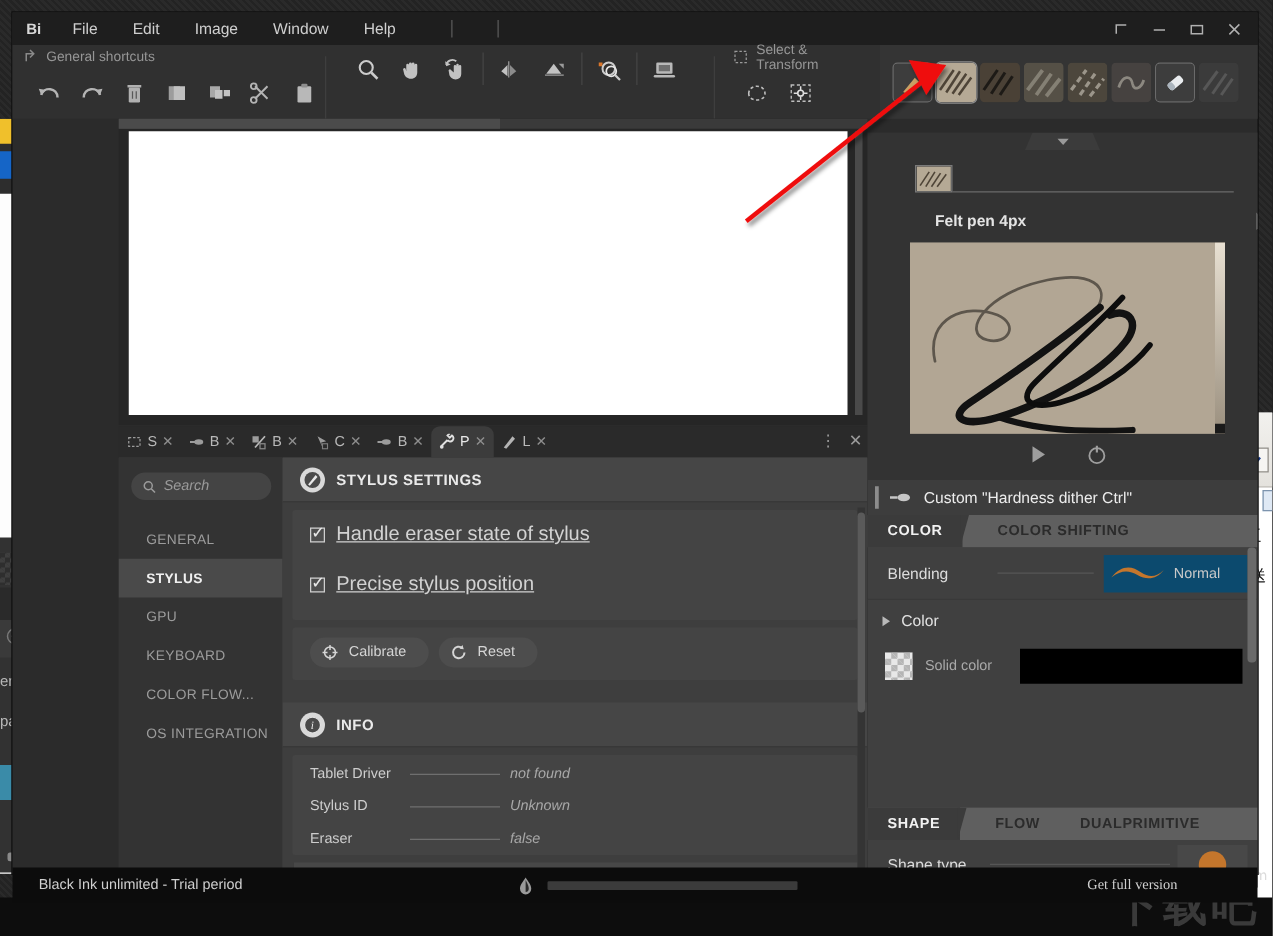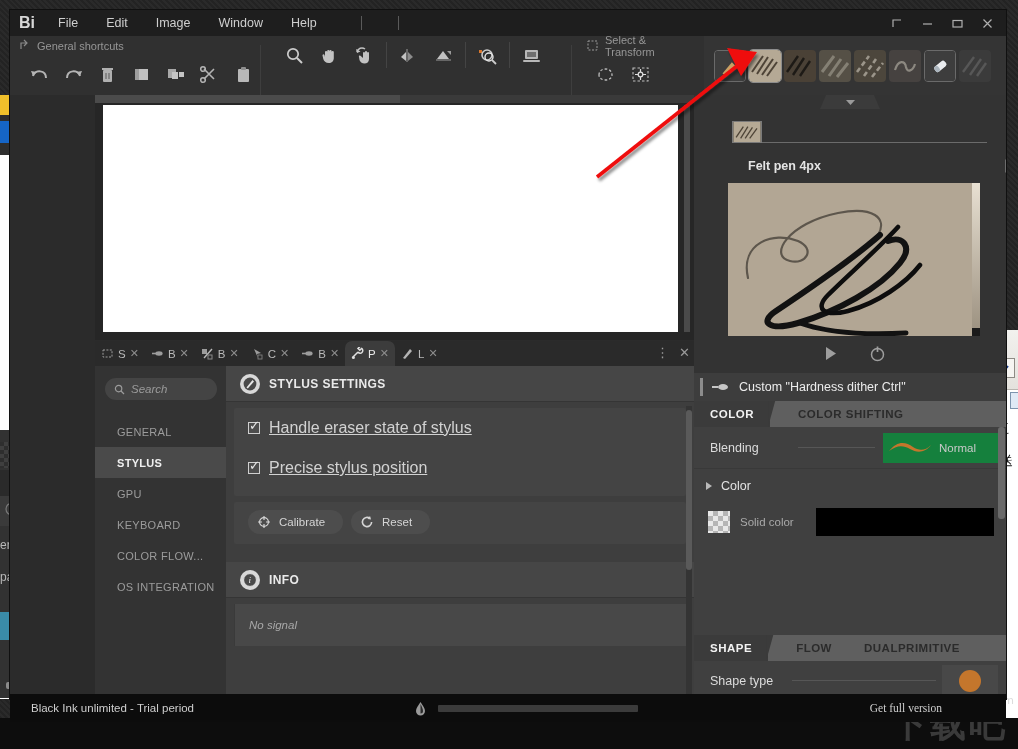--- a/index.html
+++ b/index.html
@@ -127,21 +127,21 @@
     position: absolute; left: 10px; top: 10px; width: 996px; height: 689px;
     background: #2b2b2b;
     box-shadow: 0 0 0 1px #101010;
   }
   
   .menubar {
     position: relative; height: 26px; background: #1e1e1e;
     display: flex; align-items: center;
   }
   .logo {
-    width: 34px; height: 26px; color: #d8d8d8; font-size: 16px; font-weight: bold;
+    width: 34px; height: 26px; color: #d8d8d8; font-size: 12px; font-weight: bold;
     display: flex; align-items: center; justify-content: center;
   }
   .menu-item {
     padding: 0 14px; height: 26px; line-height: 26px;
     color: #cfcfcf; font-size: 12.5px; cursor: default;
   }
   .mb-sep { width:1px; height:14px; background:#5a5a5a; margin:0 16px 0 30px; }
   .win-title { color:#b5b5b5; font-size:12px; }
   .mb-sep2 { width:1px; height:14px; background:#5a5a5a; margin-left:20px; }
   .win-ctrls { position:absolute; right:4px; top:0; height:26px; display:flex; align-items:center; }
@@ -219,21 +219,21 @@
   .inforow .k { color:#cdcdcd; font-size:11.5px; width:72px; }
   .inforow .dash { flex:1; height:1px; background:#6f6f6f; margin:0 8px; max-width:72px; }
   .inforow .v { color:#a8a8a8; font-size:11.5px; font-style:italic; }
   .presrow { height:42px; display:flex; align-items:center; }
   .presrow .box { flex:1; align-self:stretch; background:#484848; display:flex; align-items:center;
                   padding-left:14px; color:#a8a8a8; font-size:11.5px; font-style:italic; border-left:1px solid #3a3a3a;}
   .set-scroll { position:absolute; right:2px; top:44px; width:6px; height:160px; background:#5a5a5a; border-radius:3px;}
   .set-scroll-track { position:absolute; right:2px; top:40px; width:6px; height:290px; background:#343434; }
 
   
-  .rpanel { position:absolute; left:684px; top:85px; width:312px; height:604px; background:#333333; overflow:hidden; }
+  .rpanel { position:absolute; left:684px; top:96px; width:312px; height:604px; background:#333333; overflow:hidden; }
   .rp-collapse { position:absolute; left:126px; top:0; width:60px; height:14px; background:#3b3b3b;
                  clip-path: polygon(10% 0, 90% 0, 100% 100%, 0 100%); display:flex; align-items:center; justify-content:center;}
   .rp-collapse svg { width:11px; height:8px; }
   .rp-thumbrow { position:absolute; left:38px; top:26px; width:260px; height:24px; }
   .rp-thumb { position:absolute; left:0; top:0; width:30px; height:22px; border:1px solid #7a7a7a; overflow:hidden; }
   .rp-thumb-underline { position:absolute; left:30px; top:21px; width:225px; height:1px; background:#6b6b6b; }
   .rp-name { position:absolute; left:54px; top:64px; color:#e4e4e4; font-size:12.5px; font-weight:bold; }
   .rp-preview { position:absolute; left:34px; top:88px; width:252px; height:153px; background:#b2a694; overflow:hidden;}
   .rp-prev-scroll { position:absolute; right:0; top:0; width:8px; height:153px;
                     background:linear-gradient(#e8e0d2,#9a8f7e);}
@@ -256,21 +256,21 @@
   .rtab.active.skew { position:relative; }
   .rtab.active.skew::after{ content:""; position:absolute; right:-11px; top:0; width:13px; height:26px;
           background:#3b3b3b; clip-path: polygon(0 0, 55% 0, 0 100%); }
 
   .colorsec { position:absolute; left:0; top:306px; width:312px; height:234px; }
   .colorsec .rtabs { top:0; }
   .cs-body { position:absolute; left:0; top:26px; width:312px; height:208px; background:#404040; }
   .prow { height:42px; display:flex; align-items:center; border-bottom:1px solid #393939; }
   .prow .k { color:#dcdcdc; font-size:12.5px; padding-left:16px; width:104px; }
   .prow .line { flex:1; height:1px; background:#565656; margin-right:8px; }
-  .blend-chip { width:115px; height:30px; background:#15803d; display:flex; align-items:center; gap:6px;
+  .blend-chip { width:115px; height:30px; background:#0c4a6e; display:flex; align-items:center; gap:6px;
                 margin-right:8px; padding-left:4px; }
   .blend-chip svg { width:46px; height:16px; }
   .blend-chip span { color:#c9c9c9; font-size:11.5px; }
   .disc { display:flex; align-items:center; gap:9px; height:34px; padding-left:12px; }
   .disc .tri { width:0;height:0;border-top:4px solid transparent;border-bottom:4px solid transparent;border-left:6px solid #b9b9b9;}
   .disc span { color:#e2e2e2; font-size:12.5px; }
   .solidrow { display:flex; align-items:center; height:38px; gap:10px; padding-left:14px; }
   .swatch-chk { width:22px; height:22px;
     background-image:
       linear-gradient(45deg,#b5b5b5 25%,transparent 25%,transparent 75%,#b5b5b5 75%),
@@ -774,20 +774,37 @@
         <div class="set-hdr" style="margin-top:18px;">
           <span class="badge">
             <svg viewBox="0 0 14 14">
                 <circle cx="7" cy="7" r="6.4" fill="#4a4a4a" stroke="#e0e0e0" stroke-width="1"></circle>
                 <text x="5.6" y="10.4" font-size="9" font-style="italic" font-family="Liberation Serif, serif" fill="#efefef">i</text>
               </svg>
           </span>
           <span class="t">INFO</span>
         </div>
 
+        <div class="blk" style="height:80px; padding-top:2px;">
+          <div class="inforow">
+            <span class="k">Tablet Driver</span>
+            <span class="dash"></span>
+            <span class="v">not found</span>
+          </div>
+          <div class="inforow">
+            <span class="k">Stylus ID</span>
+            <span class="dash"></span>
+            <span class="v">Unknown</span>
+          </div>
+          <div class="inforow">
+            <span class="k">Eraser</span>
+            <span class="dash"></span>
+            <span class="v">false</span>
+          </div>
+        </div>
 
         <div class="blk" style="height:42px; padding:0;">
           <div class="presrow">
 
             <span class="box">No signal</span>
           </div>
         </div>
 
         <div class="set-scroll-track"></div>
         <div class="set-scroll"></div>

